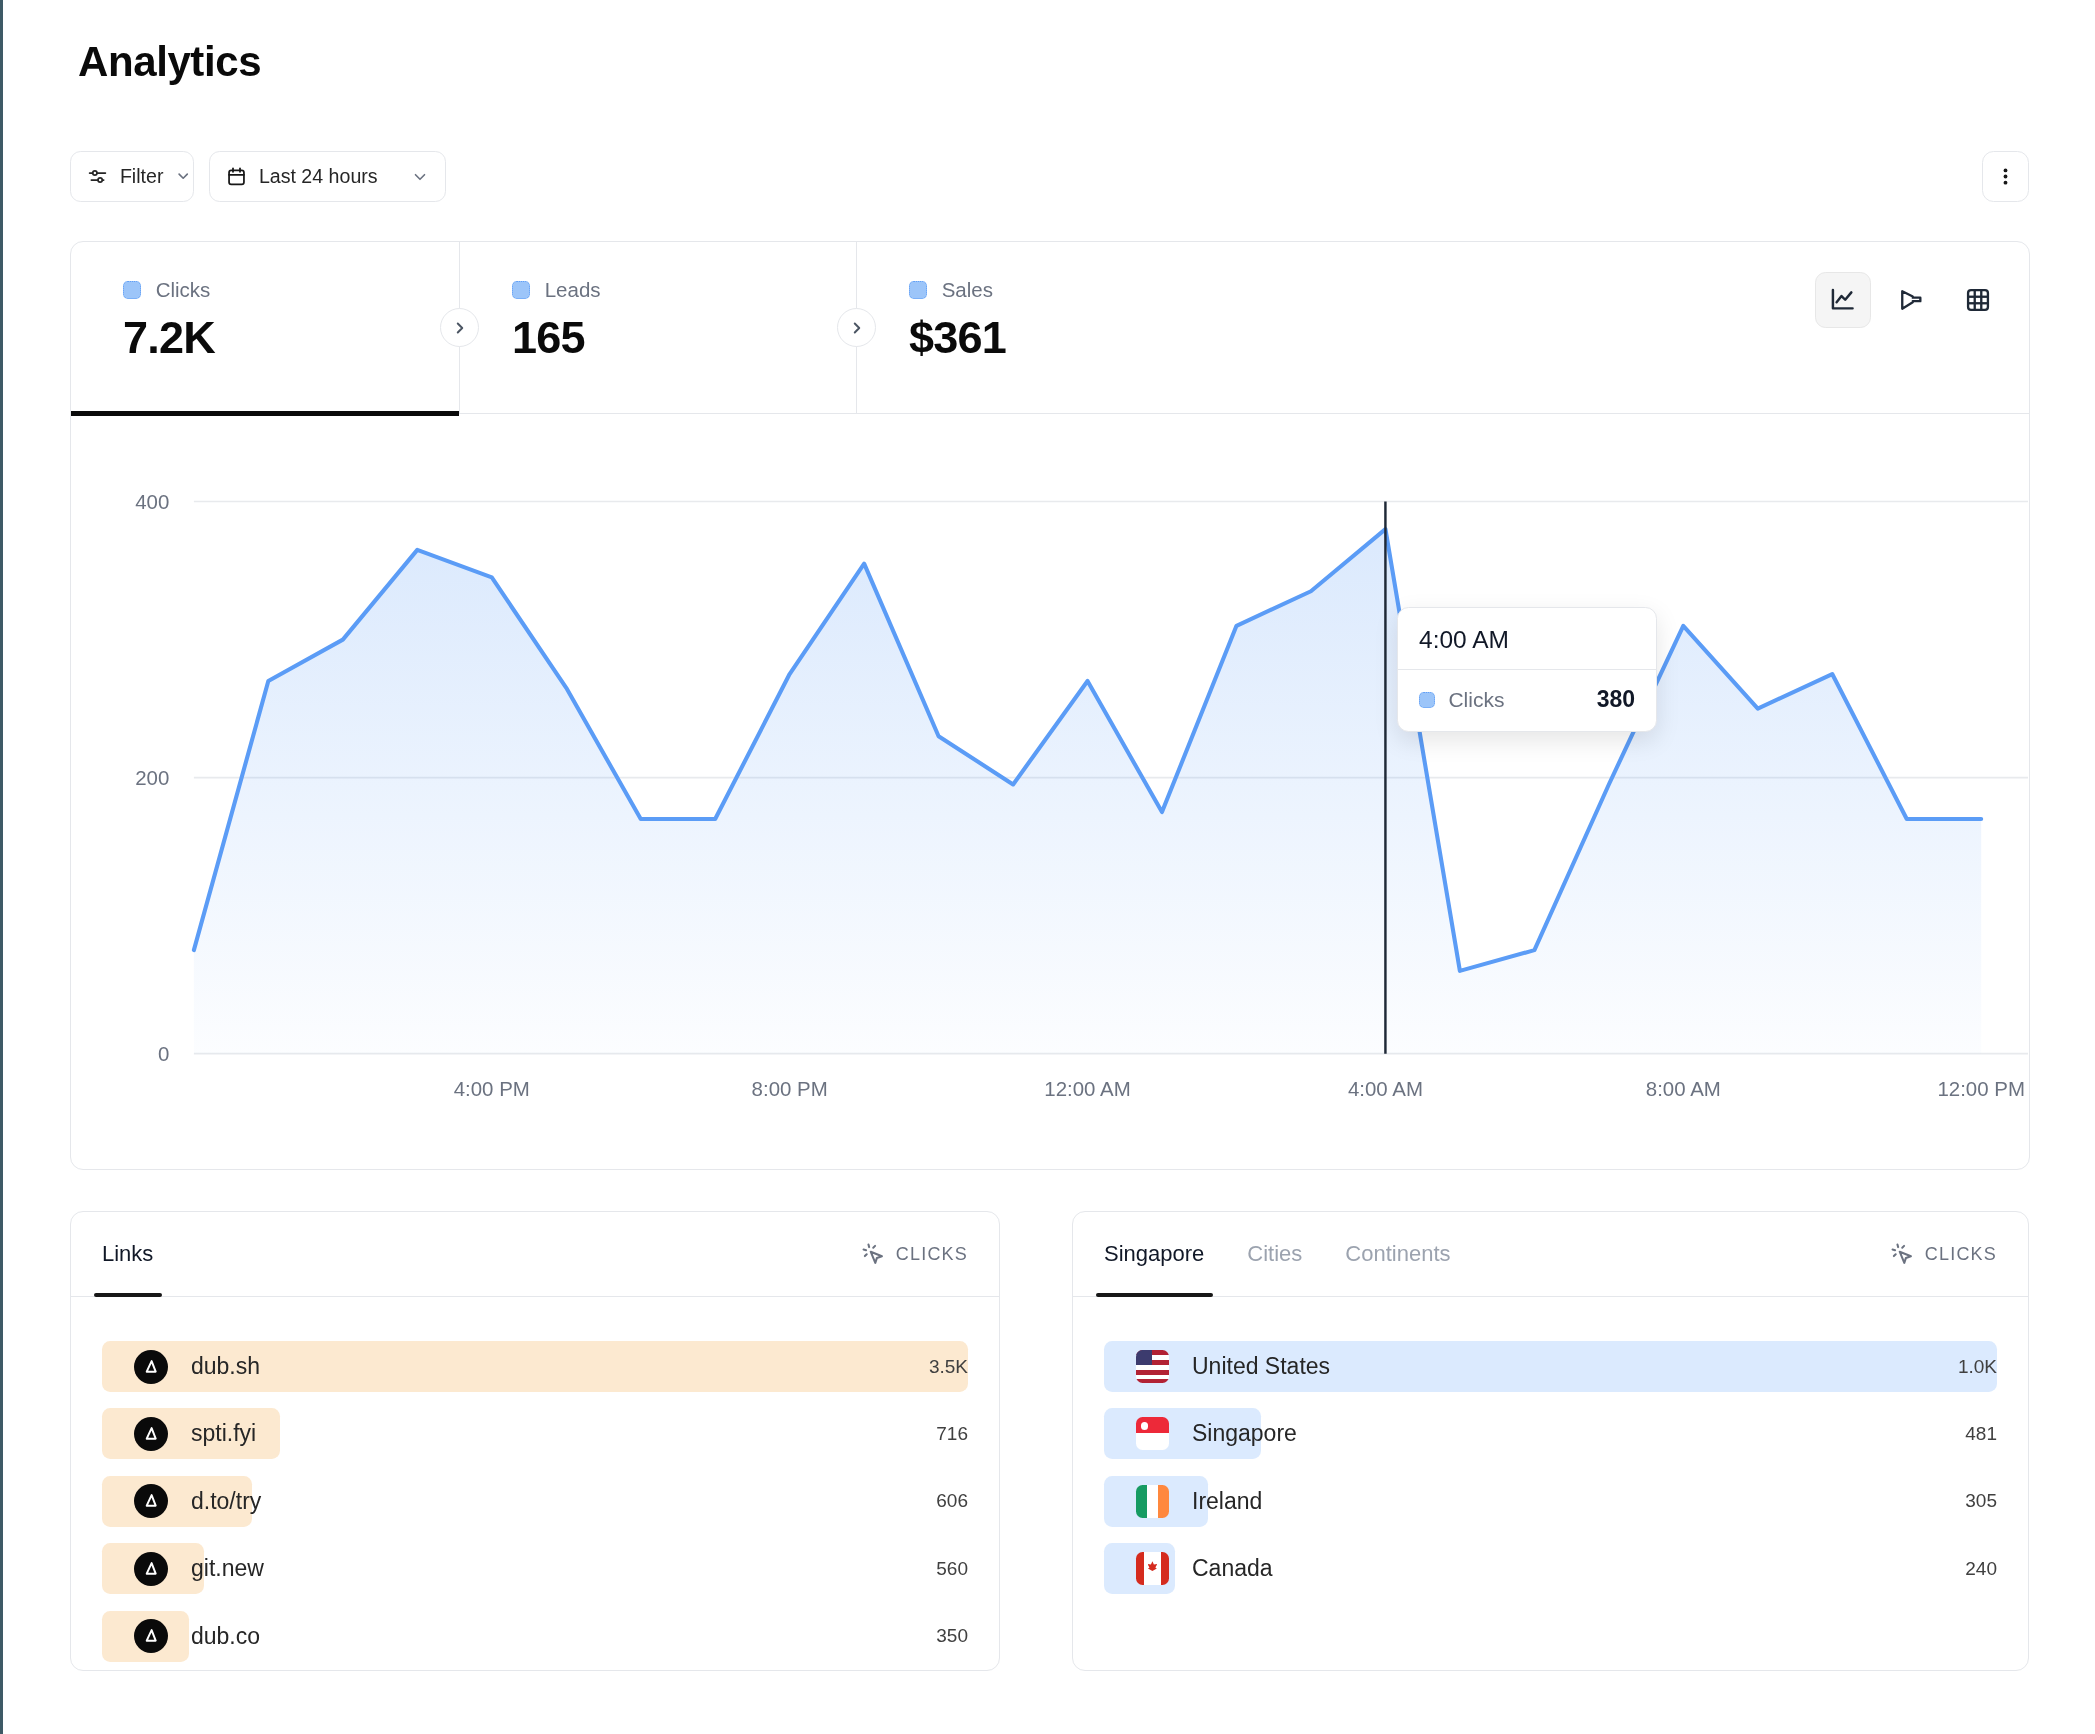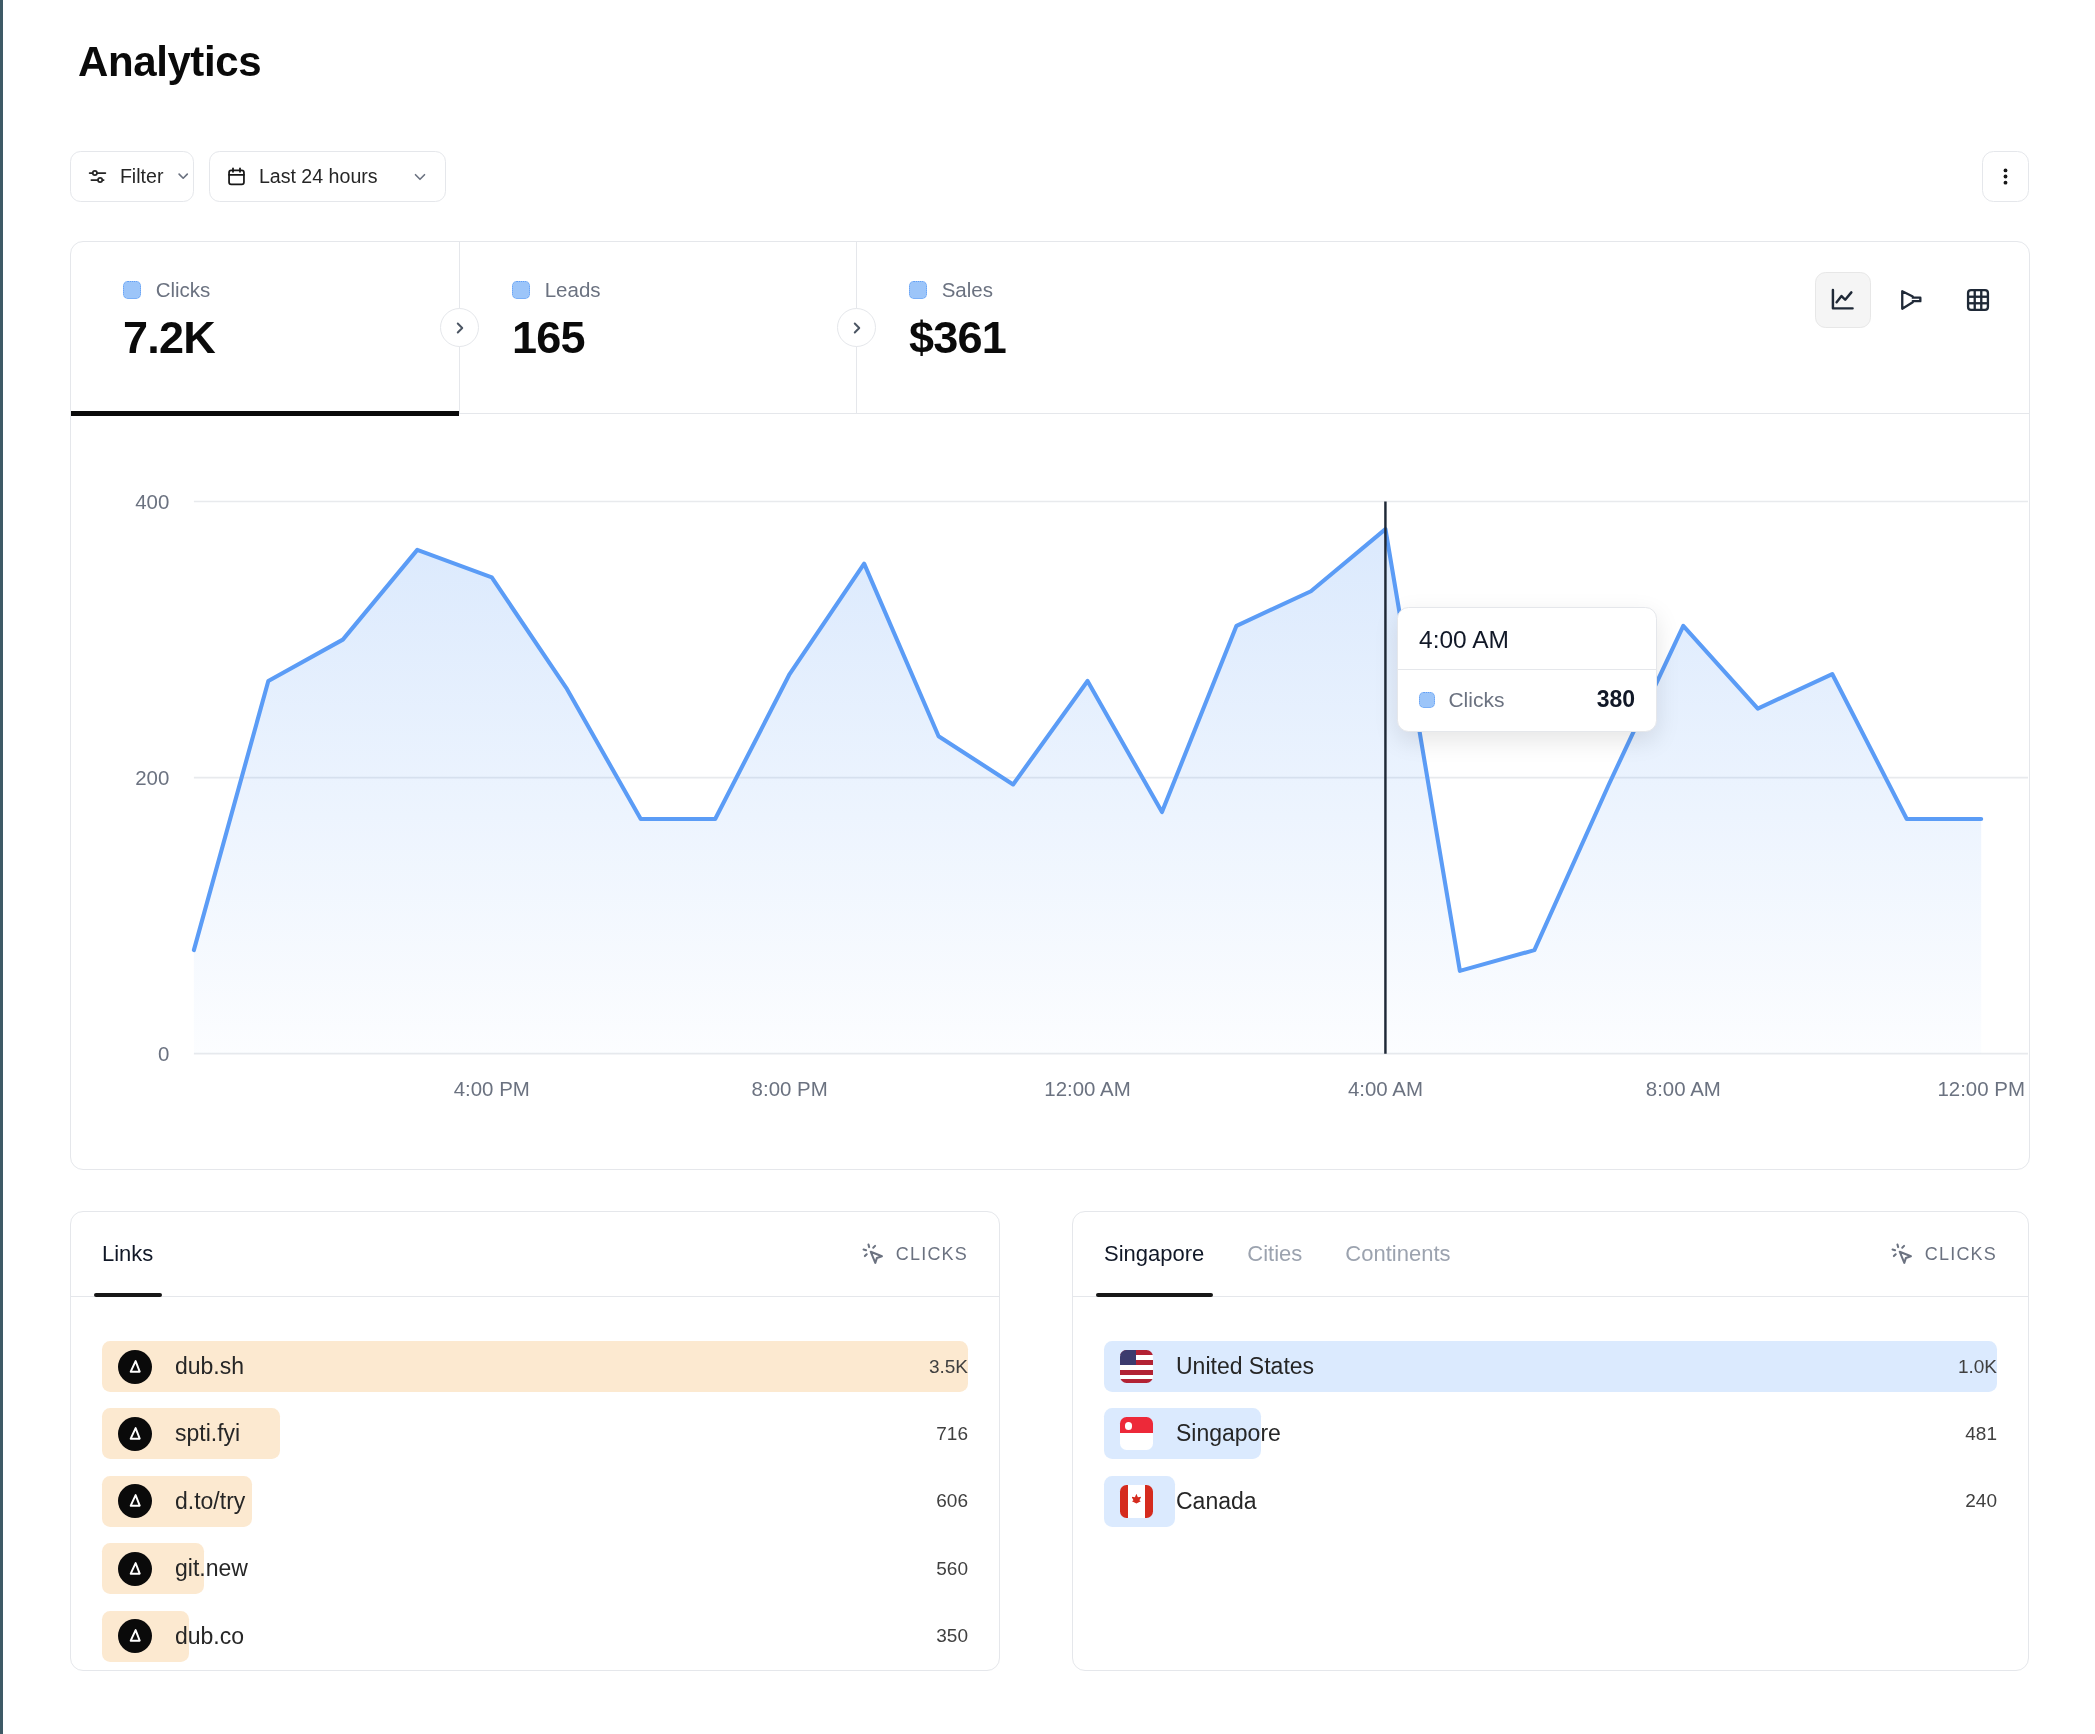--- a/index.html
+++ b/index.html
@@ -69,21 +69,21 @@
   #links-panel { left:70px; width:930px; }
   #countries-panel { left:1072px; width:957px; }
   .panel-head { height:85px; border-bottom:1.2px solid #e5e7eb; display:flex; align-items:center; padding:0 31px; gap:43px; position:relative; }
   .ptab { position:relative; height:100%; display:flex; align-items:center; font-size:22px; color:#9ca3af; cursor:pointer; }
   .ptab.active { color:#111827; font-weight:500; }
   .ptab.active::after { content:""; position:absolute; left:-8.2px; right:-8.2px; bottom:-1.2px; height:4.1px; background:#171717; border-radius:2.5px; }
   .metric { margin-left:auto; display:flex; align-items:center; gap:9.8px; color:#6b7280; font-size:18px; letter-spacing:1.2px; }
   .rows { padding:44px 31px 0; }
   .brow { position:relative; height:51px; margin-bottom:16.4px; display:flex; align-items:center; cursor:pointer; }
   .bar { position:absolute; left:0; top:0; bottom:0; border-radius:8.2px; }
-  .brow-content { position:relative; display:flex; align-items:center; gap:23px; padding-left:16px; z-index:1; width:100%; }
+  .brow-content { position:relative; display:flex; align-items:center; gap:23px; padding-left:32px; z-index:1; width:100%; }
   .row-label { font-size:23px; color:#262626; }
   .row-value { margin-left:auto; font-size:19px; color:#404040; }
   .site-logo { width:34px; height:34px; border-radius:50%; background:#0a0a0a; display:flex; align-items:center; justify-content:center; }
   .flag { width:33px; height:33px; border-radius:6.5px; overflow:hidden; position:relative; flex:none; }
   .flag i { position:absolute; display:block; }
   
   .flag-us { background:repeating-linear-gradient(#b22234 0 4.9px, #fff 4.9px 9.8px); }
   .flag-us i { left:0; top:0; width:16.4px; height:14.7px; background:#3c3b6e; }
   
   .flag-in { background:linear-gradient(#f93 0 33%, #fff 33% 67%, #128807 67%); }
@@ -366,20 +366,28 @@
       <span class="bar" style="width: 17.6%; background: rgb(219, 234, 254);"></span>
       <span class="brow-content">
         <span class="flag flag-sg">
             <i></i>
           </span>
         <span class="row-label">Singapore</span>
         <span class="row-value">481</span>
       </span>
     </div>
     <div class="brow">
+      <span class="bar" style="width: 11.6%; background: rgb(219, 234, 254);"></span>
+      <span class="brow-content">
+        <span class="flag flag-ie"></span>
+        <span class="row-label">Ireland</span>
+        <span class="row-value">305</span>
+      </span>
+    </div>
+    <div class="brow">
       <span class="bar" style="width: 8%; background: rgb(219, 234, 254);"></span>
       <span class="brow-content">
         <span class="flag flag-ca">
             <i></i>
           </span>
         <span class="row-label">Canada</span>
         <span class="row-value">240</span>
       </span>
     </div>
   </div>

